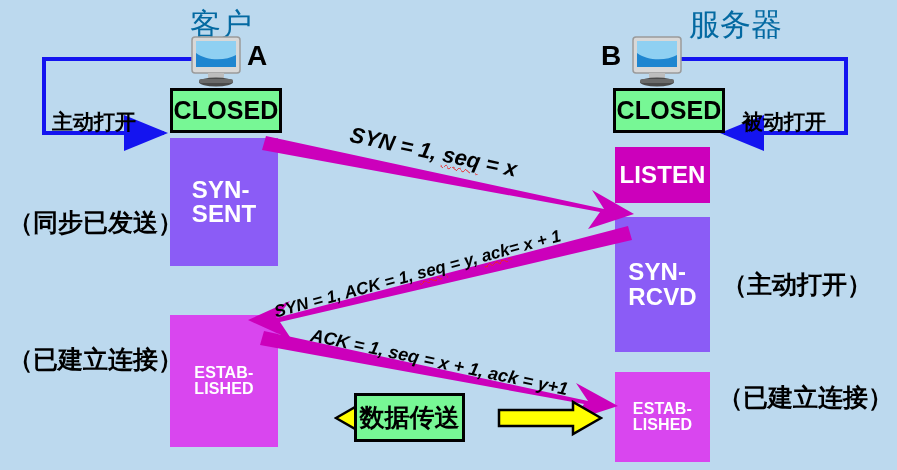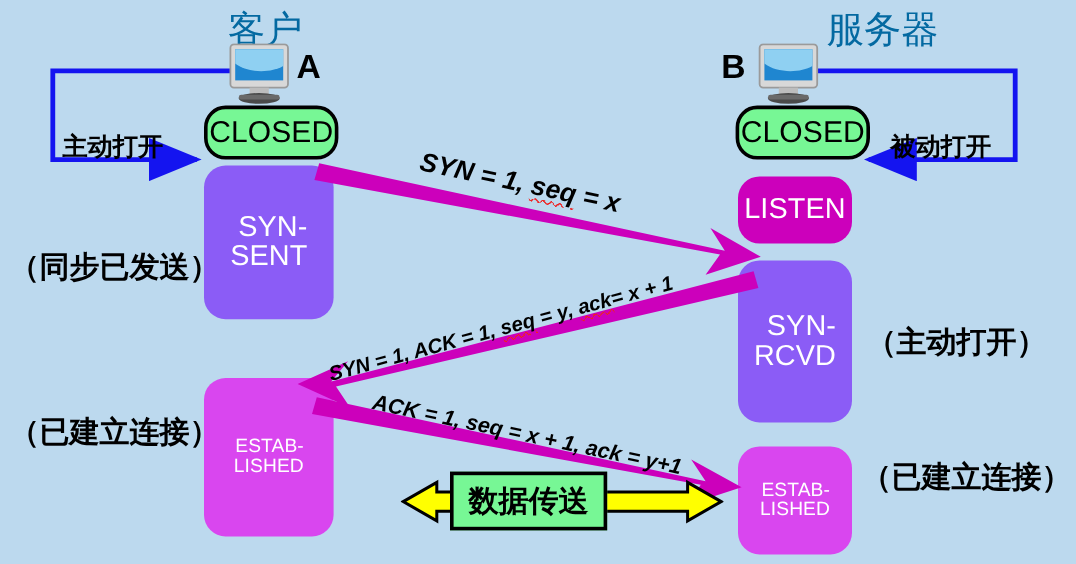--- a/index.html
+++ b/index.html
@@ -18,26 +18,25 @@
   }
   .abs { position: absolute; }
 
   
   .state-box {
     position: absolute;
     box-sizing: border-box;
     display: flex;
     align-items: center;
     justify-content: center;
-    text-align: right;
-    font-weight: normal;
+    text-align: left;
+    font-weight: bold;
     line-height: 1.02;
     letter-spacing: .1px;
     white-space: pre-line;
-    border-radius: 18px;
   }
   .box-closed {
     background: #77f795;
     border: 3px solid #000000;
     color: #000000;
     font-size: 25px;
   }
   .box-green {
     background: #8b5cf6;
     color: #ffffff;
@@ -227,15 +226,15 @@
   </div>
 
   <svg class="abs" style="left:334px; top:396px; z-index:6;" width="106" height="44" viewBox="0 0 106 44">
     <polygon points="2,22 30,6 30,14 104,14 104,30 30,30 30,38" fill="#ffff00" stroke="#000000" stroke-width="2.5" stroke-linejoin="miter"></polygon>
   </svg>
 
   <svg class="abs" style="left:497px; top:396px; z-index:6;" width="106" height="44" viewBox="0 0 106 44">
     <polygon points="104,22 76,6 76,14 2,14 2,30 76,30 76,38" fill="#ffff00" stroke="#000000" stroke-width="2.5" stroke-linejoin="miter"></polygon>
   </svg>
 
-  <div class="data-box" style="left:375px; top:393px; width:131px; height:49px; z-index:8;">数据传送</div>
+  <div class="data-box" style="left:354px; top:393px; width:111px; height:49px; z-index:8;">数据传送</div>
 
 </div>
 
 </body></html>

